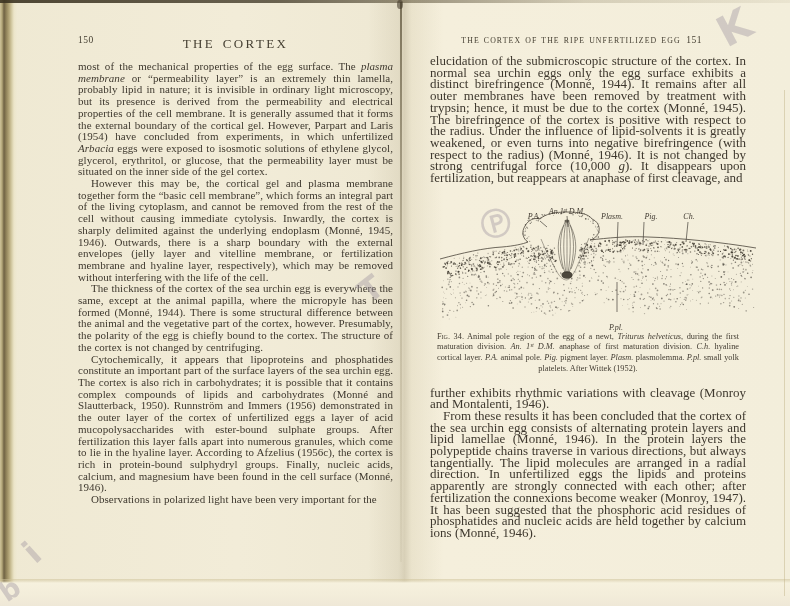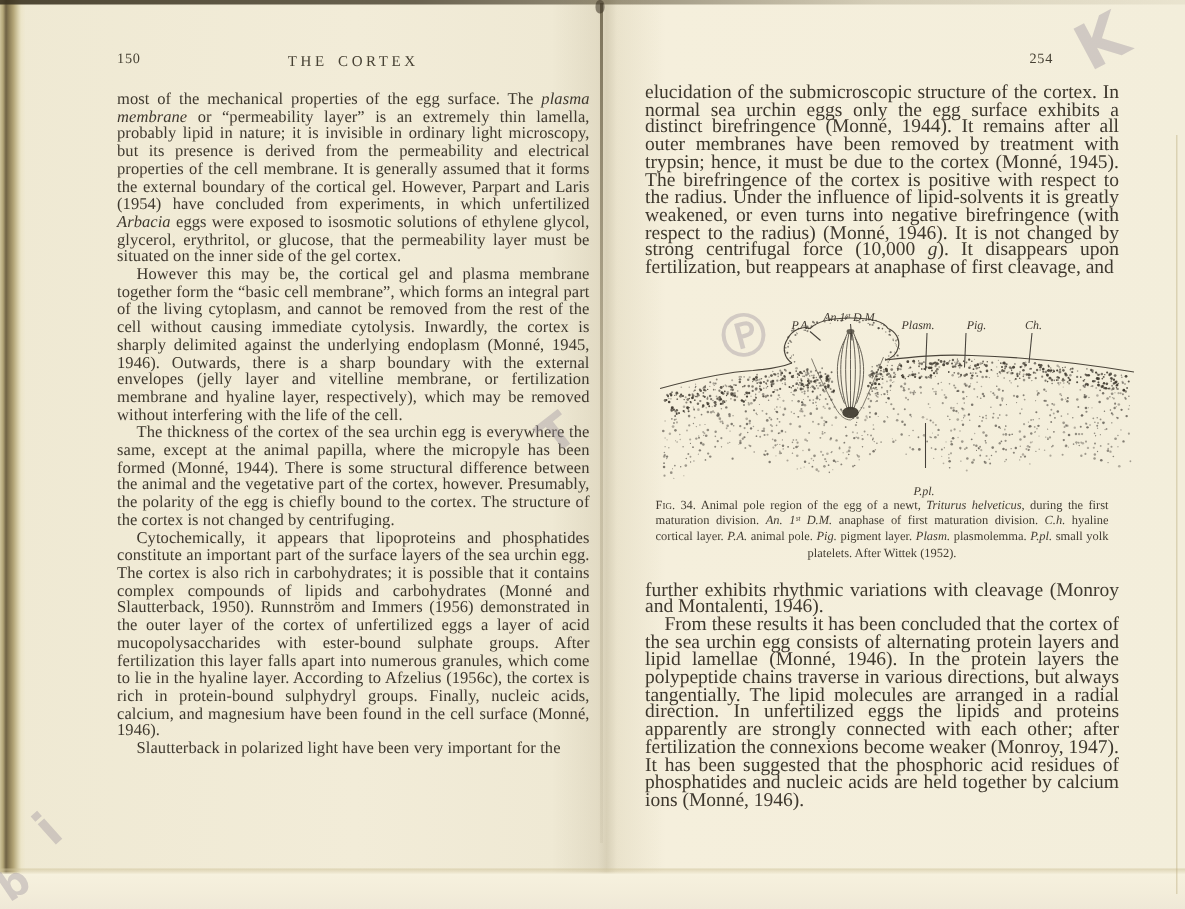--- a/index.html
+++ b/index.html
@@ -17,21 +17,21 @@
      background:linear-gradient(180deg,rgba(90,80,55,.75),rgba(140,128,95,.3) 55%,rgba(140,128,95,.08));}
   .spine-top{position:absolute;left:397px;top:0;width:6px;height:9px;background:rgba(58,50,34,.55);border-radius:45%;}
   .edge-bottom{position:absolute;left:0;right:0;bottom:0;height:27px;
      background:linear-gradient(180deg,rgba(206,194,153,.6) 0px,rgba(214,203,166,.35) 2px,#f6f1de 4px,#f3edda 60%,#efe8d7 100%);}
   .edge-right{position:absolute;right:5px;top:90px;bottom:10px;width:1.5px;background:rgba(190,175,130,.45);}
   
   .wm{position:absolute;font-family:"DejaVu Sans",sans-serif;color:rgba(152,143,156,.38);font-weight:bold;pointer-events:none;}
   
   .headrow{position:absolute;top:35px;height:12px;font-size:9.5px;color:#464033;}
   .pgnum{font-size:9.5px;letter-spacing:.5px;}
-  .rhead{font-size:10px;letter-spacing:2.4px;word-spacing:2px;}
+  .rhead{font-size:13px;letter-spacing:2.4px;word-spacing:2px;}
   .rhead.long{font-size:7.8px;letter-spacing:1.1px;word-spacing:1px;}
   .textcol{position:absolute;text-align:justify;font-size:11px;line-height:11.7px;letter-spacing:.05px;color:#3e382e;}
   .textcol p{margin:0;}
   .textcol p.indent{text-indent:13px;}
   
   .figwrap{position:absolute;left:430px;top:55px;width:316px;}
   .figcol{text-align:justify;font-size:13px;line-height:11.7px;color:#3e382e;}
   .figcol p{margin:0;}
   .figcol p.indent{text-indent:13px;}
   svg.fig{display:block;margin:21px 0 0 10px;}
@@ -56,27 +56,28 @@
   <div>
     <div class="headrow" style="left:78px;width:315px;">
       <span class="pgnum" style="position:absolute;left:0;top:0;">150</span>
       <span class="rhead" style="position:absolute;left:0;right:0;top:1px;text-align:center;">THE CORTEX</span>
     </div>
     <div class="textcol" style="left:78px;top:61px;width:315px;">
         <p class="para">most of the mechanical properties of the egg surface. The <i>plasma membrane</i> or “permeability layer” is an extremely thin lamella, probably lipid in nature; it is invisible in ordinary light microscopy, but its presence is derived from the permeability and electrical properties of the cell membrane. It is generally assumed that it forms the external boundary of the cortical gel. However, Parpart and Laris (1954) have concluded from experiments, in which unfertilized <i>Arbacia</i> eggs were exposed to isosmotic solutions of ethylene glycol, glycerol, erythritol, or glucose, that the permeability layer must be situated on the inner side of the gel cortex.</p>
         <p class="para indent">However this may be, the cortical gel and plasma membrane together form the “basic cell membrane”, which forms an integral part of the living cytoplasm, and cannot be removed from the rest of the cell without causing immediate cytolysis. Inwardly, the cortex is sharply delimited against the underlying endoplasm (Monné, 1945, 1946). Outwards, there is a sharp boundary with the external envelopes (jelly layer and vitelline membrane, or fertilization membrane and hyaline layer, respectively), which may be removed without interfering with the life of the cell.</p>
         <p class="para indent">The thickness of the cortex of the sea urchin egg is everywhere the same, except at the animal papilla, where the micropyle has been formed (Monné, 1944). There is some structural difference between the animal and the vegetative part of the cortex, however. Presumably, the polarity of the egg is chiefly bound to the cortex. The structure of the cortex is not changed by centrifuging.</p>
         <p class="para indent">Cytochemically, it appears that lipoproteins and phosphatides constitute an important part of the surface layers of the sea urchin egg. The cortex is also rich in carbohydrates; it is possible that it contains complex compounds of lipids and carbohydrates (Monné and Slautterback, 1950). Runnström and Immers (1956) demonstrated in the outer layer of the cortex of unfertilized eggs a layer of acid mucopolysaccharides with ester-bound sulphate groups. After fertilization this layer falls apart into numerous granules, which come to lie in the hyaline layer. According to Afzelius (1956c), the cortex is rich in protein-bound sulphydryl groups. Finally, nucleic acids, calcium, and magnesium have been found in the cell surface (Monné, 1946).</p>
-        <p class="para indent">Slautterback in polarized light have been very important for the</p>
+        <p class="para indent">Observations in polarized light have been very important for the</p>
       </div>
   </div>
 
   <div>
     <div class="headrow" style="left:430px;width:312px;">
-      <span class="pgnum" style="position:absolute;right:40px;top:0;">254</span>
+      <span class="rhead long" style="position:absolute;left:0;right:30px;top:1px;text-align:center;">THE CORTEX OF THE RIPE UNFERTILIZED EGG</span>
+      <span class="pgnum" style="position:absolute;right:40px;top:0;">151</span>
     </div>
 
     <div class="figwrap">
       <div class="figcol">
           <p class="para">elucidation of the submicroscopic structure of the cortex. In normal sea urchin eggs only the egg surface exhibits a distinct birefringence (Monné, 1944). It remains after all outer membranes have been removed by treatment with trypsin; hence, it must be due to the cortex (Monné, 1945). The birefringence of the cortex is positive with respect to the radius. Under the influence of lipid-solvents it is greatly weakened, or even turns into negative birefringence (with respect to the radius) (Monné, 1946). It is not changed by strong centrifugal force (10,000 <i>g</i>). It disappears upon fertilization, but reappears at anaphase of first cleavage, and</p>
         </div>
 
       <svg class="fig" width="316" height="128" viewBox="0 0 316 128">
         <g stroke="#4a443a" stroke-width="0.8" fill="none">
 

